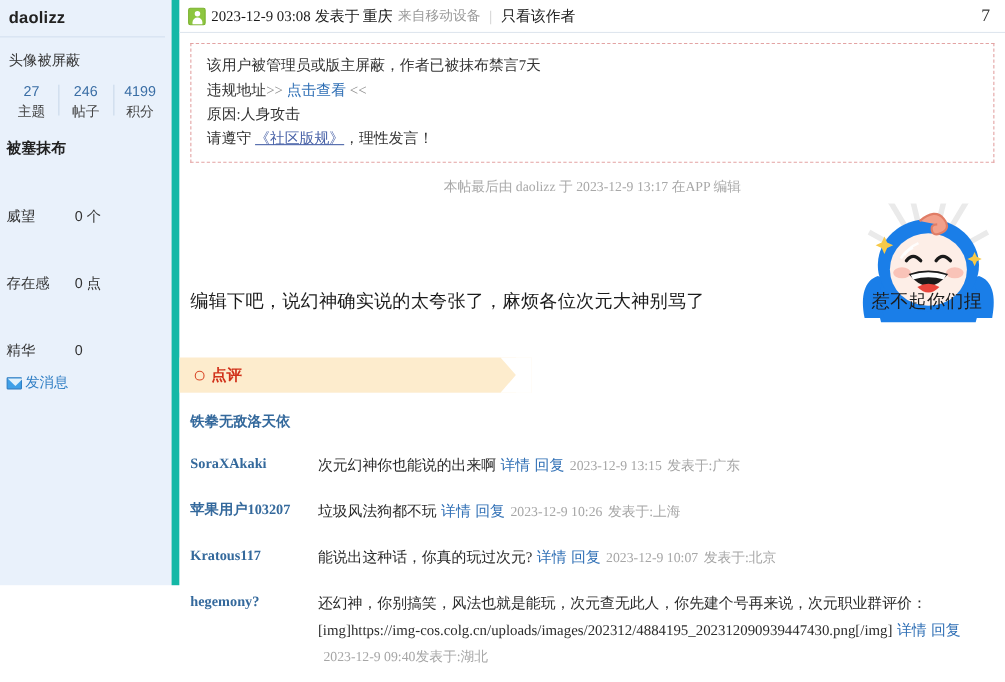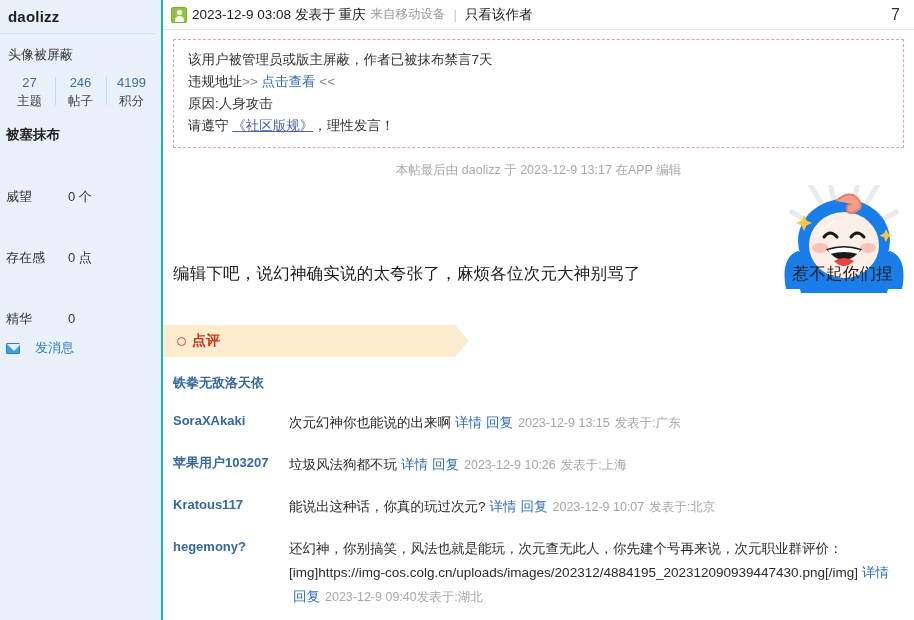--- a/index.html
+++ b/index.html
@@ -14,23 +14,23 @@
     position: relative;
     width: 914px; height: 620px;
     background: #ffffff;
     display: flex;
   }
 
   
   .sidebar {
     width: 163px;
     min-width: 163px;
-    height: 620px;
+    height: 532px;
     background: #e9f1fb;
-    border-right: 2px solid #14b8a6;
+    border-right: 7px solid #14b8a6;
     position: relative;
     padding: 0;
   }
   .sb-username {
     font-size: 15px;
     font-weight: bold;
     color: #222222;
     padding: 8px 0 8px 8px;
     letter-spacing: .2px;
   }
@@ -82,21 +82,21 @@
     color: #333;
     padding: 2px 0 2px 6px;
     line-height: 20px;
     margin-top: 37px;
   }
   .sb-row-k { width: 62px; }
   .sb-row-v { color: #333; }
   .sb-msg {
     display: flex;
     align-items: center;
-    gap: 15px;
+    gap: 3px;
     padding: 8px 0 0 6px;
     font-size: 13px;
     color: #2f7ec4;
     cursor: pointer;
   }
   .env {
     display: inline-block;
     width: 14px; height: 11px;
     background: #3fa0e8;
     border: 1px solid #2f7ec4;
@@ -115,20 +115,21 @@
     opacity: .85;
   }
 
   
   .main {
     flex: 1;
     height: 620px;
     position: relative;
     padding: 0 0 0 0;
     overflow: hidden;
+    font-family: Liberation Serif, serif;
   }
 
   .post-head {
     display: flex;
     align-items: center;
     height: 30px;
     padding: 0 6px 0 8px;
     border-bottom: 1px solid #dfe6ee;
     font-size: 13.5px;
     color: #222;

